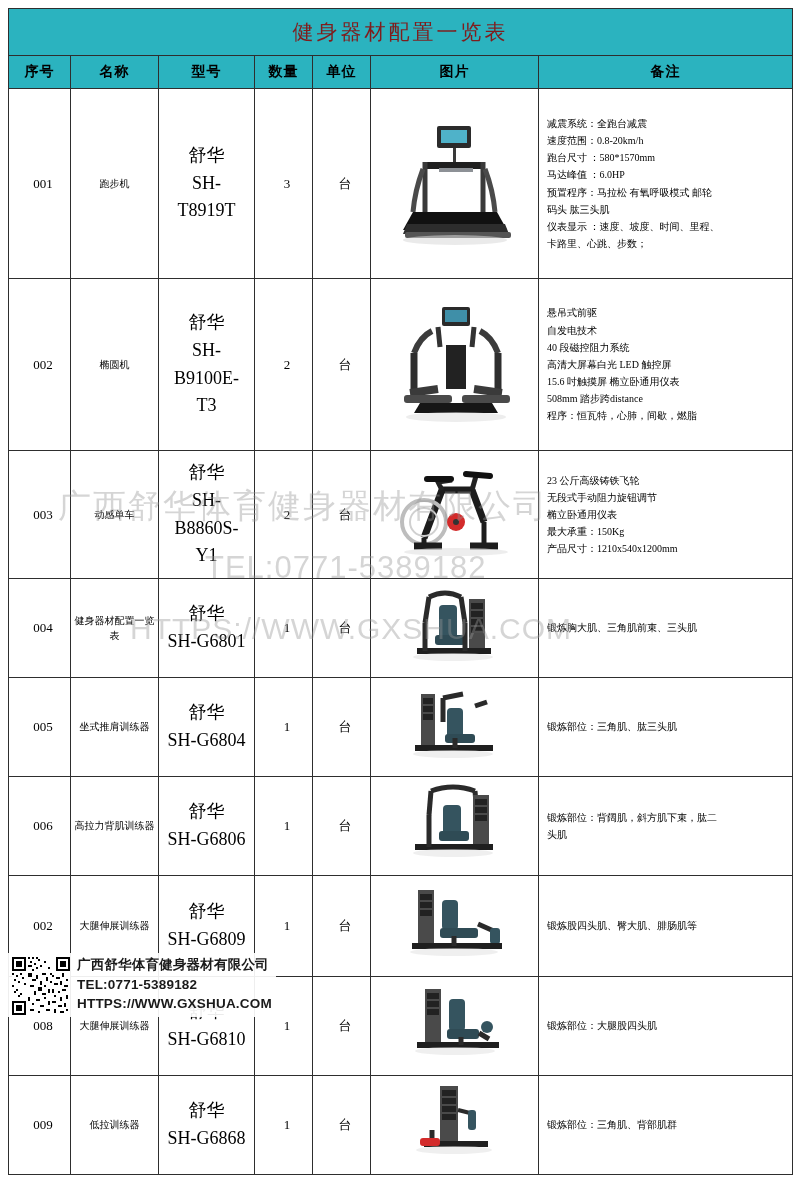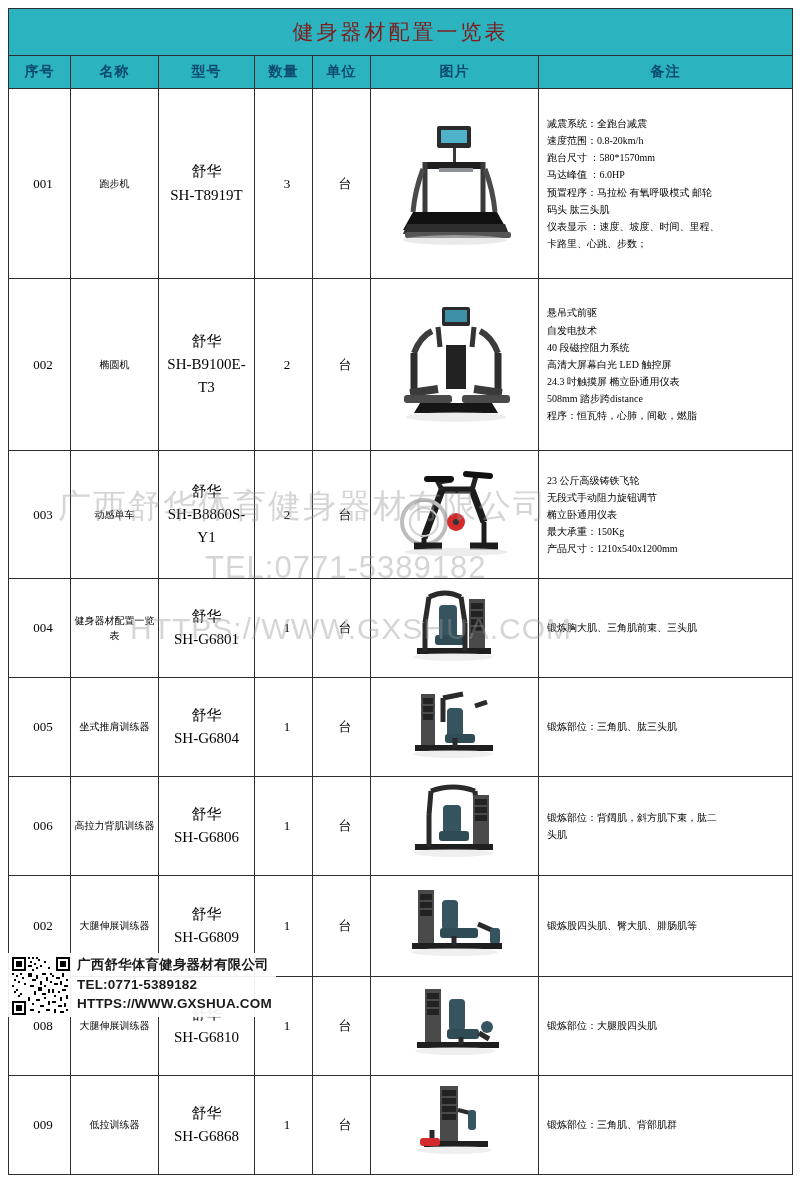--- a/index.html
+++ b/index.html
@@ -38,21 +38,21 @@
     font-size: 21px;
     font-weight: normal;
     text-align: center;
     letter-spacing: 3px;
     height: 44px;
     border: 1px solid #2bb3bf;
     font-family: "Liberation Sans", sans-serif;
   }
   .hdr th {
     background: #2bb3bf;
-    color: #0c4a6e;
+    color: #000000;
     font-size: 14px;
     font-weight: bold;
     text-align: center;
     height: 30px;
     letter-spacing: 1px;
     border: 1px solid #2e2e2e;
     font-family: "Liberation Sans", sans-serif;
   }
   td.c-no, td.c-qty, td.c-unit {
     text-align: center;
@@ -60,21 +60,21 @@
     padding-left: 8px;
   }
   td.c-name {
     text-align: center;
     font-size: 10px;
     line-height: 1.55;
     padding: 4px 2px;
   }
   td.c-model {
     text-align: center;
-    font-size: 15px;
+    font-size: 18px;
     line-height: 1.55;
     padding: 4px 6px;
   }
   td.c-img {
     text-align: center;
     padding: 4px 2px;
   }
   td.c-remark {
     font-size: 10px;
     line-height: 1.72;
@@ -248,21 +248,21 @@
               <path d="M40 106 L112 106 L118 116 L34 116 Z" fill="#161616"></path>
               <ellipse cx="76" cy="120" rx="50" ry="5" fill="#dcdcdc" opacity="0.5"></ellipse>
             </svg>
           </span>
         </td>
         <td class="c-remark">
           <div class="remark-line">悬吊式前驱</div>
           <div class="remark-line">自发电技术</div>
           <div class="remark-line">40 段磁控阻力系统</div>
           <div class="remark-line">高清大屏幕白光 LED 触控屏</div>
-          <div class="remark-line">24.3 吋触摸屏 椭立卧通用仪表</div>
+          <div class="remark-line">15.6 吋触摸屏 椭立卧通用仪表</div>
           <div class="remark-line">508mm 踏步跨distance</div>
           <div class="remark-line">程序：恒瓦特，心肺，间歇，燃脂</div>
         </td>
       </tr>
 
       <tr style="height:128px">
         <td class="c-no">003</td>
         <td class="c-name">动感单车</td>
         <td class="c-model">
           <div>舒华</div>

